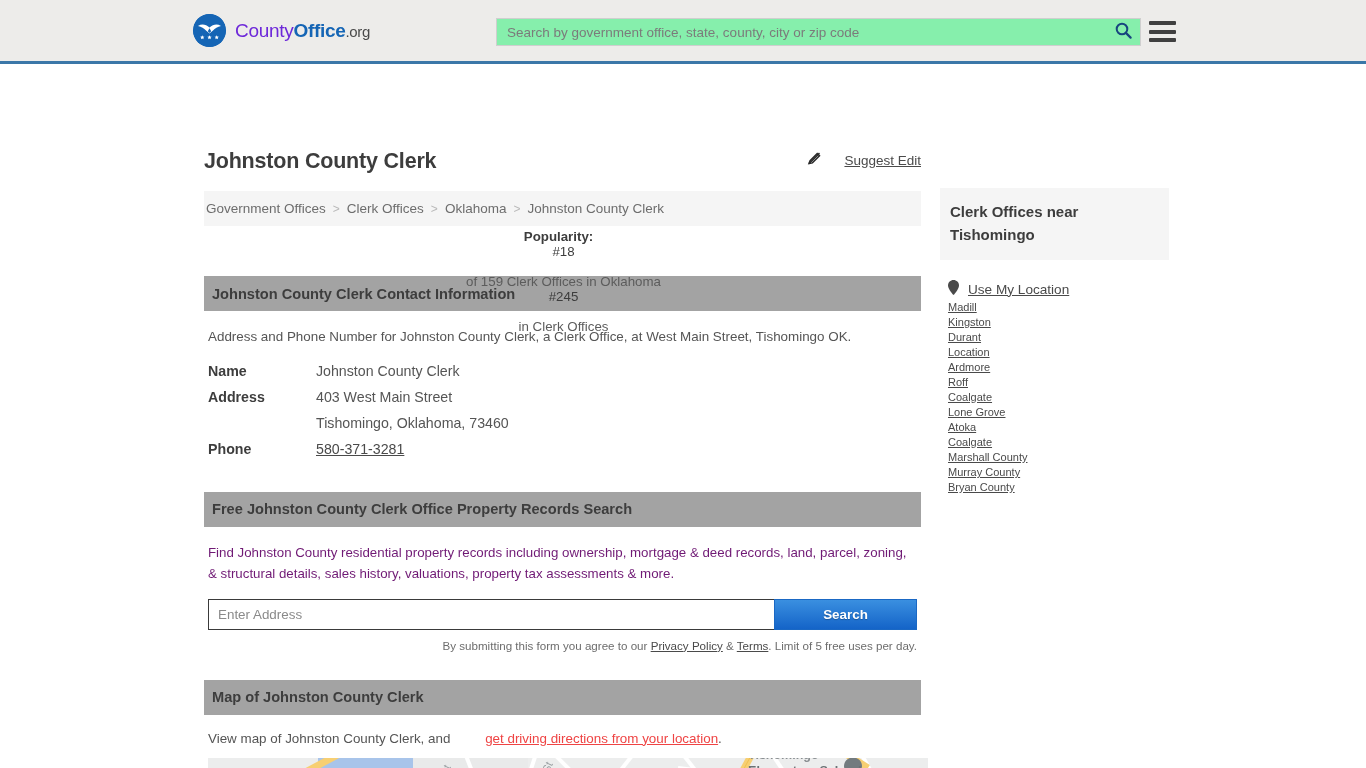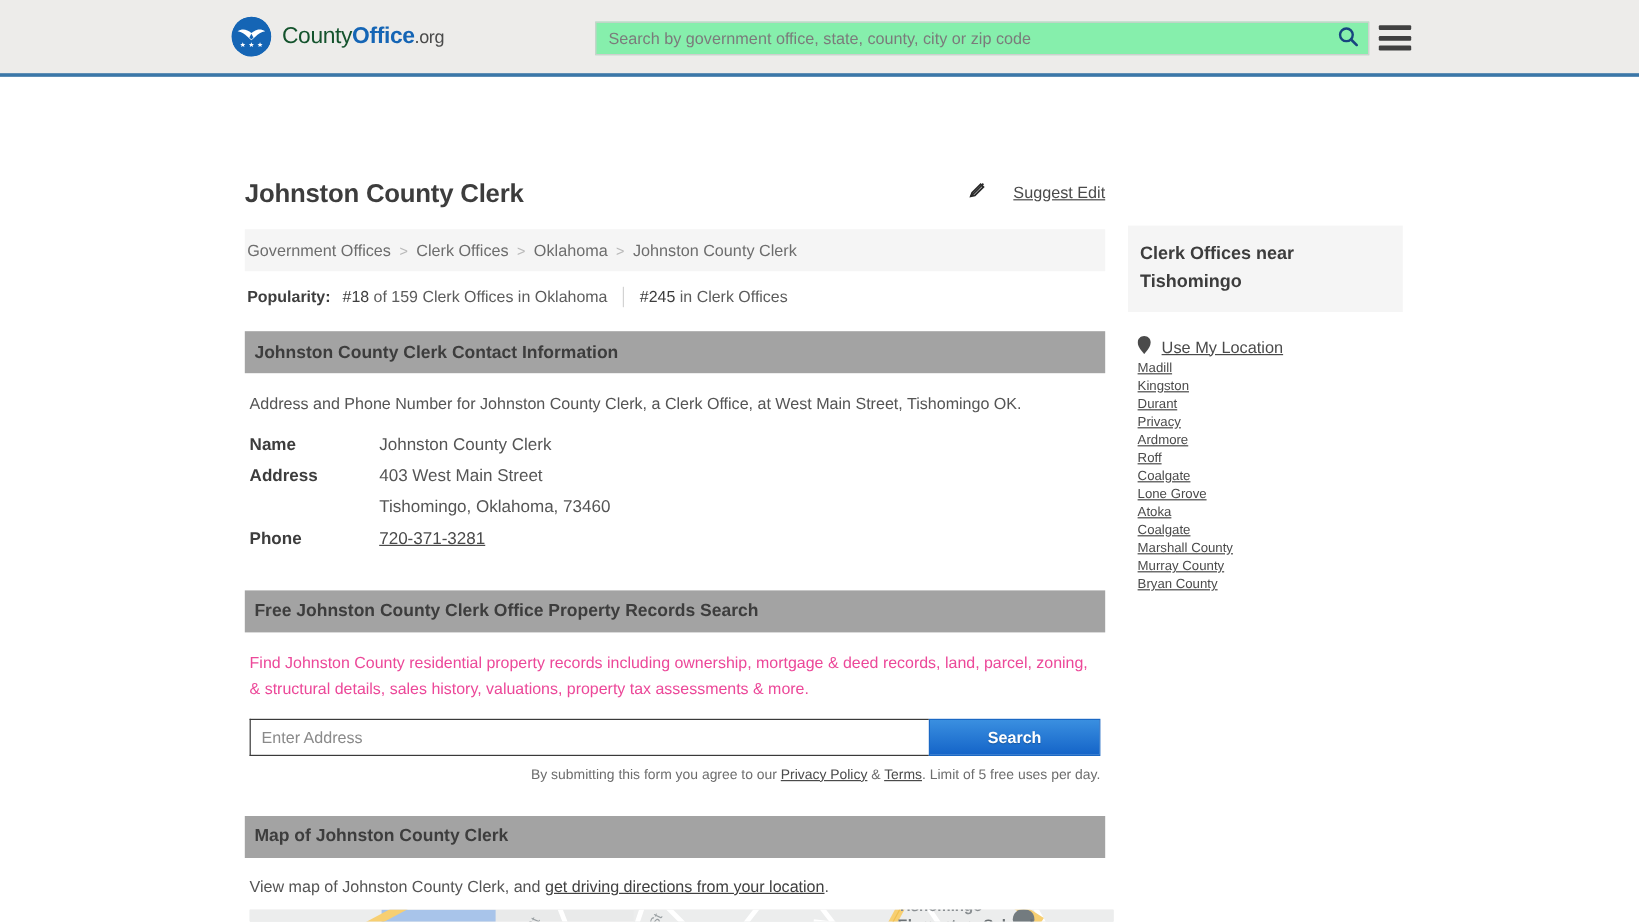--- a/index.html
+++ b/index.html
@@ -22,21 +22,21 @@
   }
   #brand{ display:flex; align-items:center; margin-left:193px; gap:9px; text-decoration:none;}
   #brand-mark{
     width:33px;height:33px;border-radius:50%;
     background:#1565b5;
     position:relative; flex:0 0 auto;
     overflow:hidden;
   }
   #brand-mark svg{position:absolute;left:0;top:0;}
   #brand-text{font-size:19px;letter-spacing:-0.3px;white-space:nowrap;}
-  #brand-text .t1{color:#14532d;}
+  #brand-text .t1{color:#6d28d9;}
   #brand-text .t2{color:#1565b5;font-weight:bold;}
   #brand-text .t3{color:#4a4a4a;font-size:15px;}
 
   #search-wrap{
     position:absolute; left:496px; top:18px;
     width:645px; height:28px;
     background:#86efac;
     border:1px solid #cfcfcf;
     display:flex;align-items:center;
   }
@@ -92,20 +92,21 @@
   #breadcrumb a{color:#6d6d6d;text-decoration:none;}
   #breadcrumb .crumb-current{color:#6d6d6d;}
   #breadcrumb .sep{color:#b9b9b9;margin:0 7px;font-size:12px;}
 
   
   #popularity{
     height:36px; display:flex; align-items:center;
     font-size:13.3px; color:#5c5c5c;
     padding-left:2px;
     margin-bottom:11px;
+    flex-direction:column;
   }
   #popularity .plabel{font-weight:bold;color:#3d3d3d;margin-right:10px;}
   #popularity .rank{font-weight:normal;color:#3d3d3d;}
   #popularity .pdiv{
     display:inline-block;width:1px;height:17px;background:#d3d3d3;
     margin:0 13px;
   }
 
   
   .section-head{
@@ -131,21 +132,21 @@
   #suggest-edit{
     position:absolute; right:0; top:2px;
     display:flex;align-items:center;gap:22px;
     font-size:13.5px;
   }
   #suggest-edit a{color:#4a4a4a;text-decoration:underline;}
   a.plain-link{color:#4a4a4a;text-decoration:underline;}
 
   
   #prop-desc{
-    font-size:13.3px;color:#ec4899;line-height:1.62;
+    font-size:13.3px;color:#701a75;line-height:1.62;
     margin:15px 2px 14px 2px;
     max-width:700px;
   }
   #prop-form{display:flex;align-items:stretch;height:31px;margin:0 2px;}
   #address-input{
     flex:1; border:1px solid #3a3a3a; border-right:0;
     font-family:"Liberation Sans", sans-serif;
     font-size:13.4px; padding:0 9px; color:#3c3c3c; outline:0;
     background:#fff;
   }
@@ -159,21 +160,21 @@
     text-shadow:0 1px 1px rgba(0,0,0,.25);
   }
   #prop-disclaimer{
     text-align:right;font-size:11.6px;color:#6d6d6d;
     margin:9px 2px 0 0;
   }
   #prop-disclaimer a{color:#4a4a4a;text-decoration:underline;}
 
   
   #map-desc{font-size:13.4px;color:#555;margin:16px 2px 12px 2px;}
-  #map-desc a{color:#404040;font-weight:normal;}
+  #map-desc a{color:#ef4444;font-weight:normal;margin-left:31px;}
   #map-frame{
     position:relative; width:720px; height:71px;
     overflow:hidden; margin:0 2px;
     background:#e9eaea;
   }
   #map-canvas{position:absolute;left:0;top:0;}
 
   
   #sidebar-head{
     background:#f5f5f5; padding:13px 12px 14px 10px;
@@ -266,21 +267,21 @@
           <td class="k">Address</td>
           <td>403 West Main Street</td>
         </tr>
         <tr>
           <td class="k"></td>
           <td>Tishomingo, Oklahoma, 73460</td>
         </tr>
         <tr>
           <td class="k">Phone</td>
           <td>
-            <a class="plain-link" href="#">720-371-3281</a>
+            <a class="plain-link" href="#">580-371-3281</a>
           </td>
         </tr>
       </tbody>
         </table>
 
       <div id="suggest-edit">
         <span>
           <svg width="15" height="15" viewBox="0 0 15 15">
             <path d="M2 12.6 L3.1 9.6 L10.2 2.5 L12.5 4.8 L5.4 11.9 Z" fill="none" stroke="#2a2a2a" stroke-width="1.5"></path>
             <line x1="2" y1="12.6" x2="12.5" y2="2.1" stroke="#2a2a2a" stroke-width="1.5"></line>
@@ -362,21 +363,21 @@
         <svg width="11" height="15" viewBox="0 0 11 15">
           <path d="M5.5 0 C2.5 0 0 2.4 0 5.4 C0 9.2 5.5 15 5.5 15 S11 9.2 11 5.4 C11 2.4 8.5 0 5.5 0 Z" fill="#4a4a4a"></path>
         </svg>
       </span>
       <a href="#">Use My Location</a>
     </div>
 
     <div class="near-item"><a href="#">Madill</a></div>
     <div class="near-item"><a href="#">Kingston</a></div>
     <div class="near-item"><a href="#">Durant</a></div>
-    <div class="near-item"><a href="#">Privacy</a></div>
+    <div class="near-item"><a href="#">Location</a></div>
     <div class="near-item"><a href="#">Ardmore</a></div>
     <div class="near-item"><a href="#">Roff</a></div>
     <div class="near-item"><a href="#">Coalgate</a></div>
     <div class="near-item"><a href="#">Lone Grove</a></div>
     <div class="near-item"><a href="#">Atoka</a></div>
     <div class="near-item"><a href="#">Coalgate</a></div>
     <div class="near-item"><a href="#">Marshall County</a></div>
     <div class="near-item"><a href="#">Murray County</a></div>
     <div class="near-item"><a href="#">Bryan County</a></div>
 

